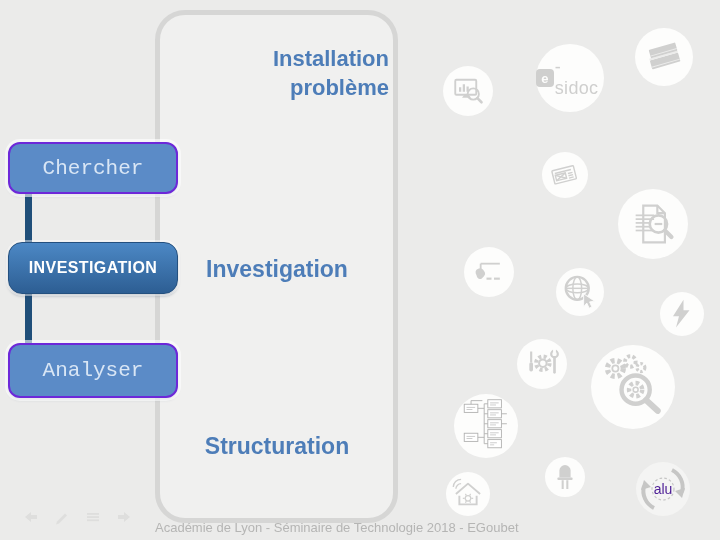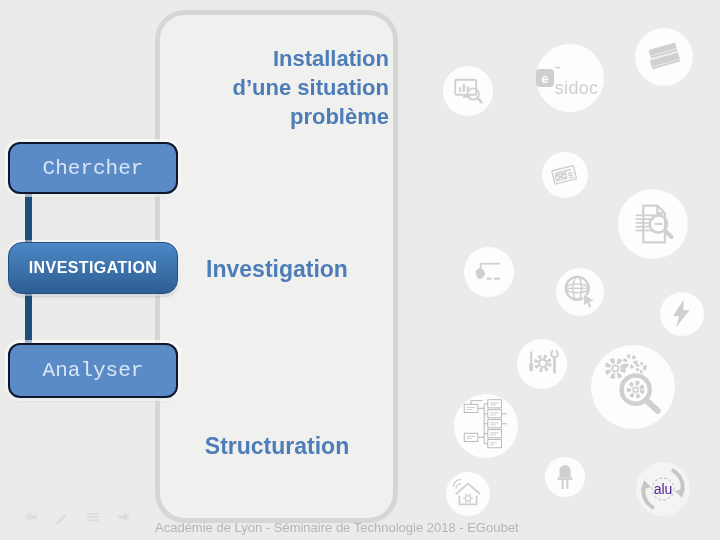--- a/index.html
+++ b/index.html
@@ -27,21 +27,21 @@
   
   .connector{
     position:absolute;left:25px;top:160px;width:7px;height:210px;
     background:#1f4e79;z-index:2;
   }
   .flow-box{
     position:absolute;left:8px;width:170px;box-sizing:border-box;z-index:3;
     display:flex;align-items:center;justify-content:center;
   }
   .box-light{
-    height:52px;background:#5b8bc7;border:2px solid #0f172a;border-radius:12px;
+    height:52px;background:#5b8bc7;border:2px solid #6d28d9;border-radius:12px;
     box-shadow:0 0 0 3px rgba(255,255,255,.6),0 2px 3px rgba(70,90,120,.25);
     color:#d9e6f5;font-family:"Liberation Mono","DejaVu Sans Mono",monospace;font-size:21px;
   }
   #box-chercher{top:142px}
   #box-analyser{top:343px;height:55px}
   .box-dark{
     top:242px;height:52px;border-radius:14px;
     background:linear-gradient(#4c88c5,#2d5e93);
     border:1px solid #24507f;
     box-shadow:0 0 0 2px rgba(255,255,255,.45),0 2px 3px rgba(40,60,90,.35);
@@ -82,21 +82,20 @@
 </style>
 </head>
 <body>
 
 <div>
 
   <div class="panel"></div>
 
   <div class="slide-title">
     <div>Installation</div>
-    <div>d’une situation</div>
     <div>problème</div>
   </div>
 
   <div class="connector"></div>
   <div class="flow-box box-light" id="box-chercher">
     <span>Chercher</span>
   </div>
   <div class="flow-box box-dark" id="box-investigation">
     <span>INVESTIGATION</span>
   </div>

